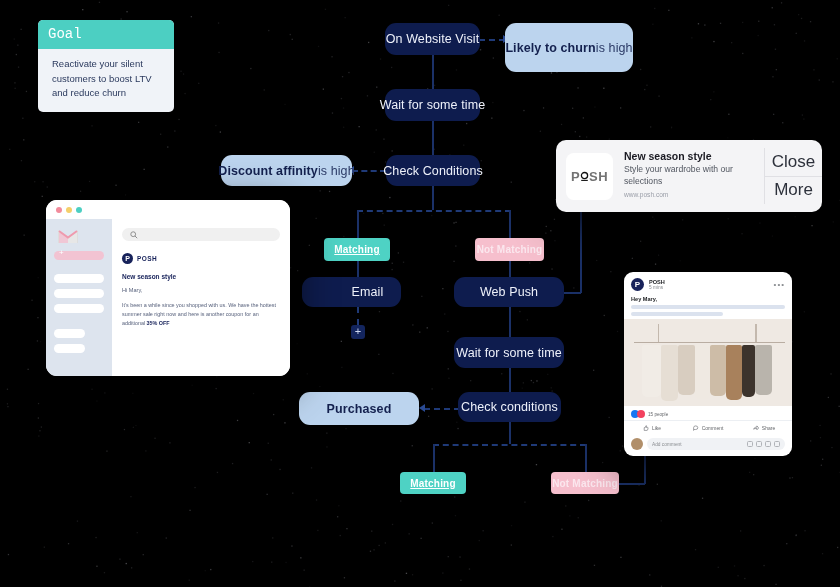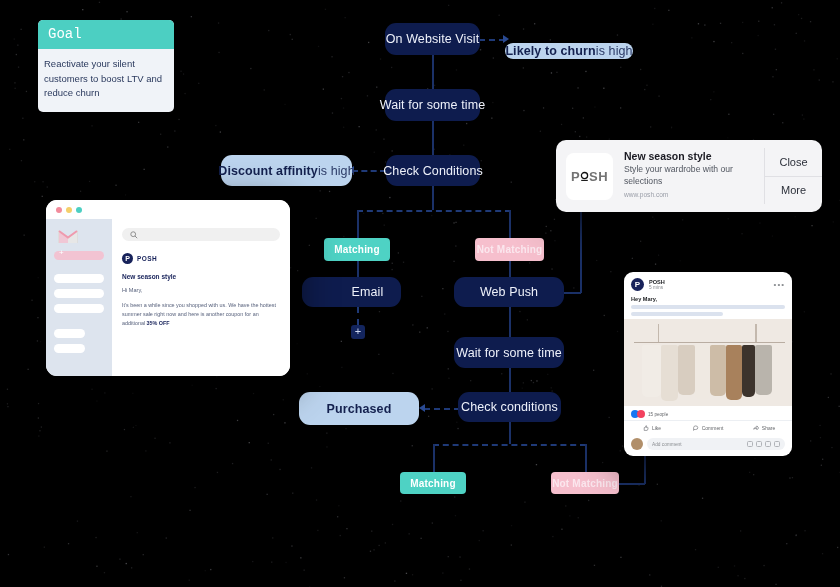--- a/index.html
+++ b/index.html
@@ -44,21 +44,21 @@
   .node.light .soft { font-weight: normal; color:#2b3a66; }
   .chip {
     position: absolute;
     display: flex; align-items:center; justify-content:center;
     border-radius: 4px;
     font-size: 10px;
     font-weight: bold;
     letter-spacing: .2px;
     z-index: 6;
   }
-  .chip.match { background: #4ed2c4; color: #ffffff; }
+  .chip.match { background: #4ed2c4; color: #ffffff; text-decoration: underline; }
   .chip.nomatch { background: #f6bfcd; color: #fbe7ee; }
 
   
   .ln { position: absolute; background: #1b3168; z-index: 2; }
   .ln.v { width: 2px; }
   .ln.h { height: 2px; }
   .dash-h {
     position: absolute; height: 0; border-top: 2px dashed #1f3a78; z-index: 2;
   }
   .dash-v {
@@ -94,21 +94,21 @@
     background: #f0f3f8;
     box-shadow: 0 3px 10px rgba(0,0,0,.5);
     z-index: 8;
   }
   #goal .hd {
     background: #4ccfc2; color: #ffffff;
     font-size: 14px; padding: 6px 10px 7px; font-family: Liberation Mono, monospace;
   }
   #goal .bd {
     color: #2b3a5e; font-size: 9.5px; line-height: 1.55;
-    padding: 8px 6px 11px;
+    padding: 8px 14px 11px;
   }
 
   
   #emailwrap {
     position: absolute; left: 46px; top: 200px; width: 244px; height: 176px;
     z-index: 9;
     filter: drop-shadow(0 10px 22px rgba(0,0,0,.85));
   }
   #email {
     width: 100%; height: 100%;
@@ -160,21 +160,21 @@
     align-self:center;
   }
   #push .logo span { font-size: 13px; font-weight:bold; color:#737373; letter-spacing:.5px; }
   #push .txt { flex:1; padding: 2px 6px 0 11px; }
   #push .t1 { font-size: 10.5px; font-weight:bold; color:#1a1a22; }
   #push .t2 { font-size: 8.6px; color:#50555f; line-height:1.35; margin-top:2px; }
   #push .t3 { font-size: 6.6px; color:#9a9ea8; margin-top:4px; }
   #push .acts { width: 58px; display:flex; flex-direction:column; }
   #push .act {
     flex:1; display:flex; align-items:center; justify-content:center;
-    font-size: 11px; color:#2d313b;
+    font-size: 17px; color:#2d313b;
     border-left: 1px solid #e0e0e4;
   }
   #push .act.top { border-bottom: 1px solid #e0e0e4; }
 
   
   #fbwrap {
     position:absolute; left: 624px; top: 272px; width: 168px; height: 184px;
     z-index: 9;
     filter: drop-shadow(0 10px 22px rgba(0,0,0,.9));
   }
@@ -812,21 +812,21 @@
 
   <div id="goal">
     <div class="hd">Goal</div>
     <div class="bd">Reactivate your silent customers to boost LTV and reduce churn</div>
   </div>
 
   <div class="node dark" style="left:385px; top:23px; width:95px; height:32px;">
     <span>On Website Visit</span>
   </div>
 
-  <div class="node light" style="left:505px; top:23px; width:128px; height:16px;margin-top:20px;">
+  <div class="node light" style="left:505px; top:23px; width:128px; height:49px;">
     <span>Likely to churn</span>
       <span class="soft"> is high</span>
   </div>
 
   <div class="node dark" style="left:385px; top:89px; width:95px; height:32px;">
     <span>Wait for some time</span>
   </div>
 
   <div class="node light" style="left:221px; top:155px; width:131px; height:31px;">
     <span>Discount affinity</span>

